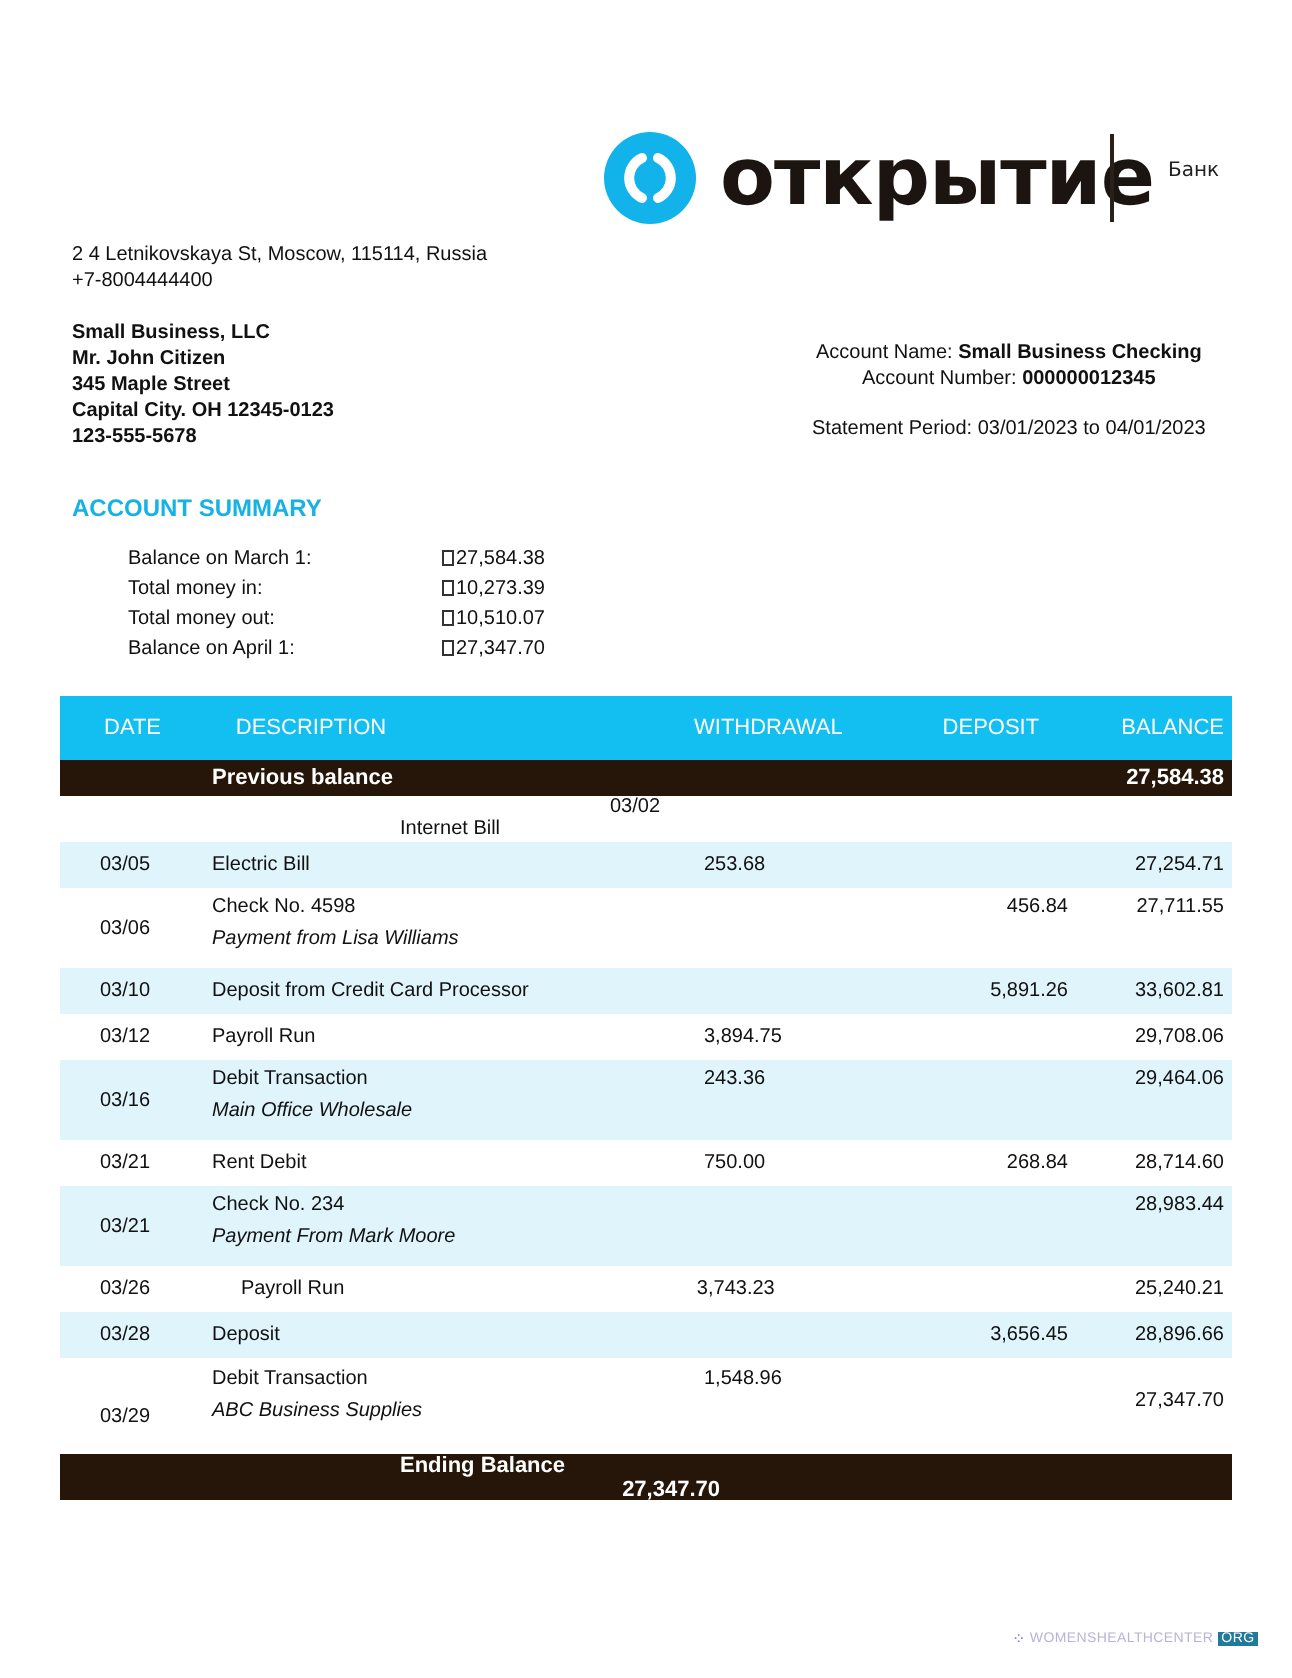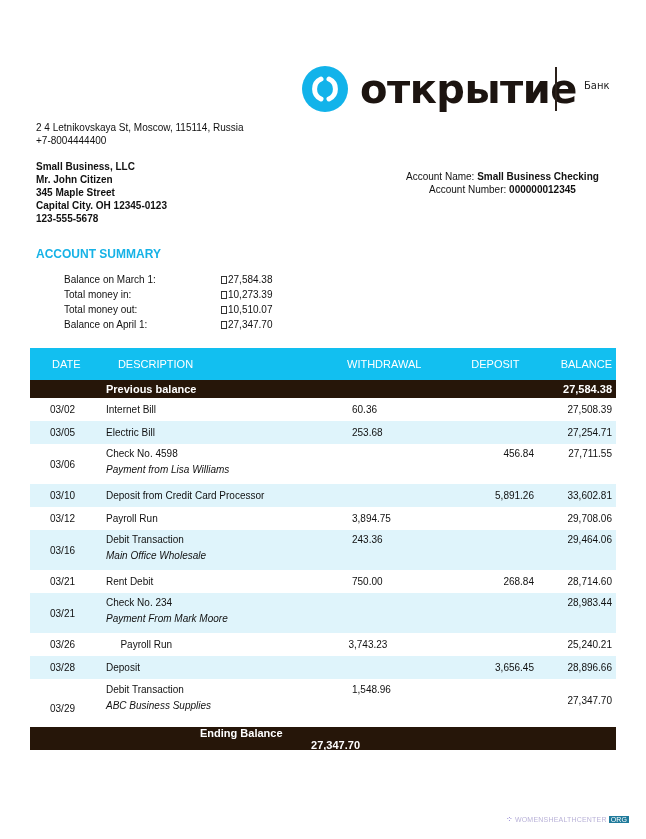--- a/index.html
+++ b/index.html
@@ -74,20 +74,21 @@
   <div>Small Business, LLC</div>
   <div>Mr. John Citizen</div>
   <div>345 Maple Street</div>
   <div>Capital City. OH 12345-0123</div>
   <div>123-555-5678</div>
 </div>
 
 <div class="abs small account-info">
   <div><span>Account Name: </span><b>Small Business Checking</b></div>
   <div><span>Account Number: </span><b>000000012345</b></div>
+  <div class="period">Statement Period: 03/01/2023 to 04/01/2023</div>
 </div>
 
 <div class="abs summary-title">ACCOUNT SUMMARY</div>
 <div class="abs summary">
   <div class="summary-row">
     <span class="lbl">Balance on March 1:</span>
     <span class="val"><span class="cur"></span><span>27,584.38</span></span>
   </div>
   <div class="summary-row">
     <span class="lbl">Total money in:</span>
@@ -112,21 +113,21 @@
     <span class="c-bal">BALANCE</span>
   </div>
   <div class="row dark" style="height:18px;">
     <span class="c-date"></span>
     <span class="c-desc">Previous balance</span>
     <span class="c-wd"></span>
     <span class="c-dep"></span>
     <span class="c-bal">27,584.38</span>
   </div>
 
-  <div class="row" style="height:23px;">
+  <div class="row" style="height:23px;flex-direction:column;">
     <span class="c-date">03/02</span>
     <span class="c-desc">Internet Bill</span>
     <span class="c-wd">60.36</span>
     <span class="c-dep"></span>
     <span class="c-bal">27,508.39</span>
   </div>
 
   <div class="row tint" style="height:23px;">
     <span class="c-date">03/05</span>
     <span class="c-desc">Electric Bill</span>

